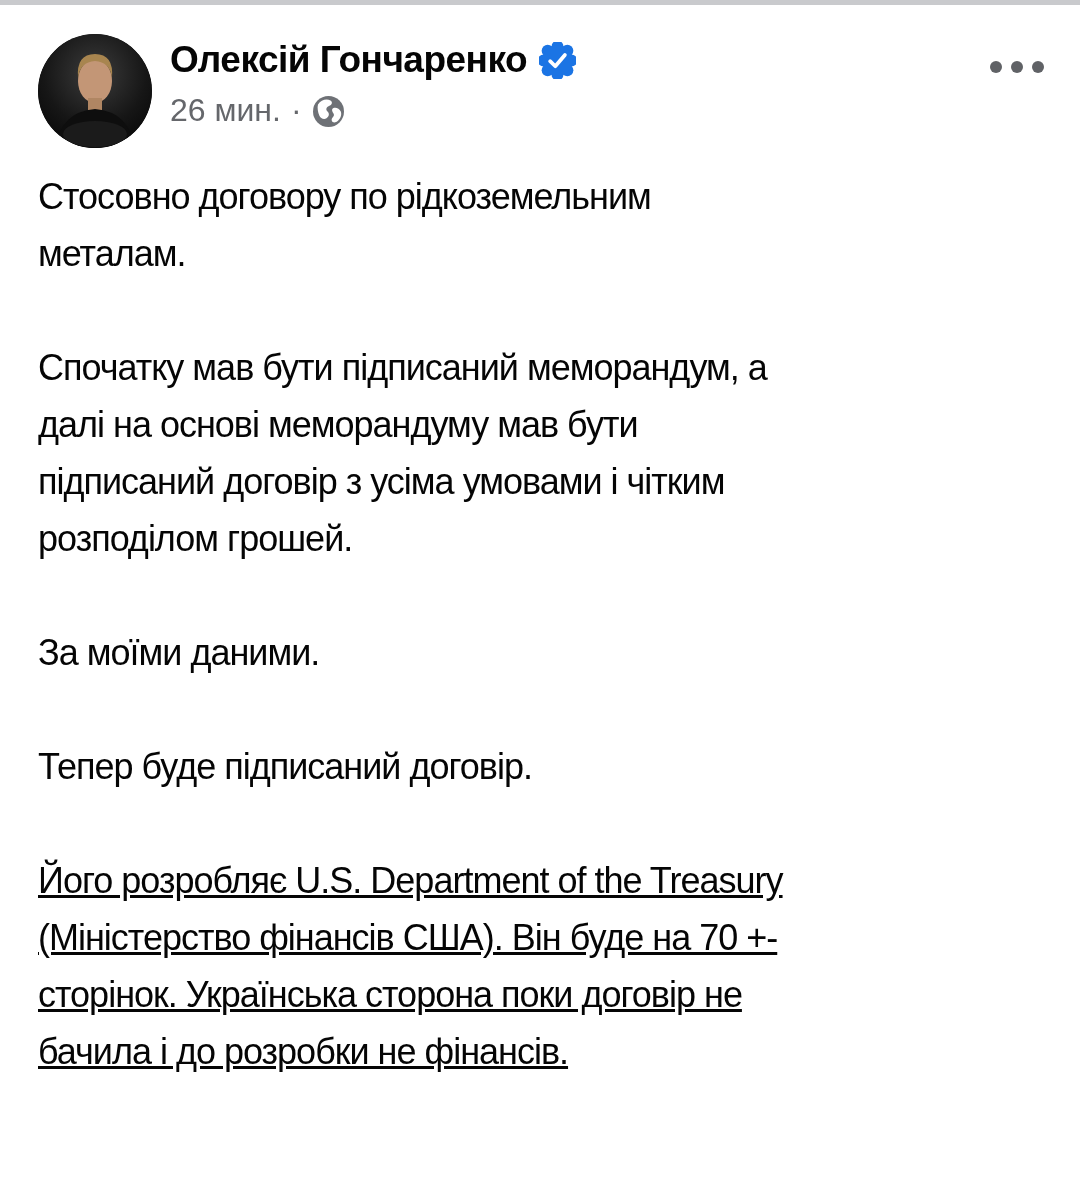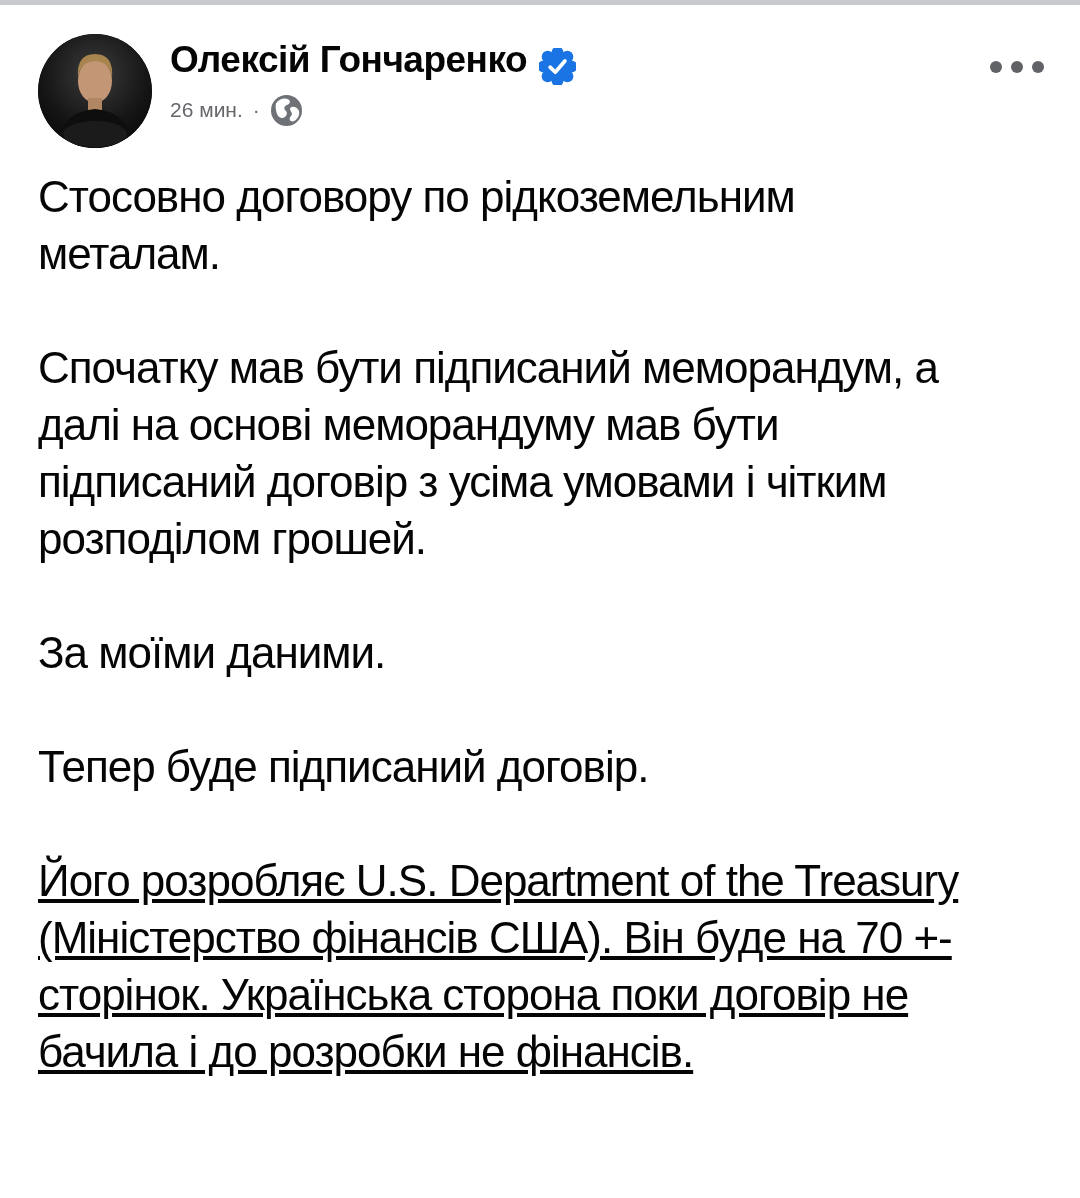--- a/index.html
+++ b/index.html
@@ -20,43 +20,43 @@
 
   
   .header { position: relative; padding: 29px 38px 0 38px; display: flex; }
   .avatar {
     width: 114px; height: 114px; border-radius: 50%;
     overflow: hidden; flex: none; cursor: pointer;
     background: #0a0a0a;
   }
   .avatar svg { display: block; }
   .author-block { margin-left: 18px; padding-top: 1px; }
-  .name-row { display: flex; align-items: flex-end; }
+  .name-row { display: flex; align-items: center; }
   .name {
     font-size: 37px; font-weight: bold; letter-spacing: -0.5px;
     line-height: 50px; color: #050505; cursor: pointer;
   }
   .badge { margin-left: 12px; display: flex; }
   .meta-row {
     display: flex; align-items: center;
     margin-top: 7px;
-    font-size: 21px; color: #65676B;
+    font-size: 32px; color: #65676B;
   }
   .mid-dot { margin: 0 10px; color: #65676B; }
   .globe-wrap { display: flex; margin-top: 2px; }
   .menu {
     position: absolute; right: 30px; top: 50px;
     display: flex; gap: 9px; cursor: pointer; padding: 6px;
   }
   .menu .dot { width: 12px; height: 12px; border-radius: 50%; background: #606266; }
 
   
   .body-text {
     position: absolute; left: 38px; top: 163px; width: 1010px;
-    font-size: 44px; letter-spacing: -1px; line-height: 57px;
+    font-size: 36px; letter-spacing: -1px; line-height: 57px;
     color: #050505;
   }
   .para { margin: 0 0 57px 0; }
   .para:last-child { margin-bottom: 0; text-decoration: underline; }
   .line { white-space: nowrap; height: 57px; }
 </style>
 </head>
 <body>
 
 <div class="top-bar"></div>

